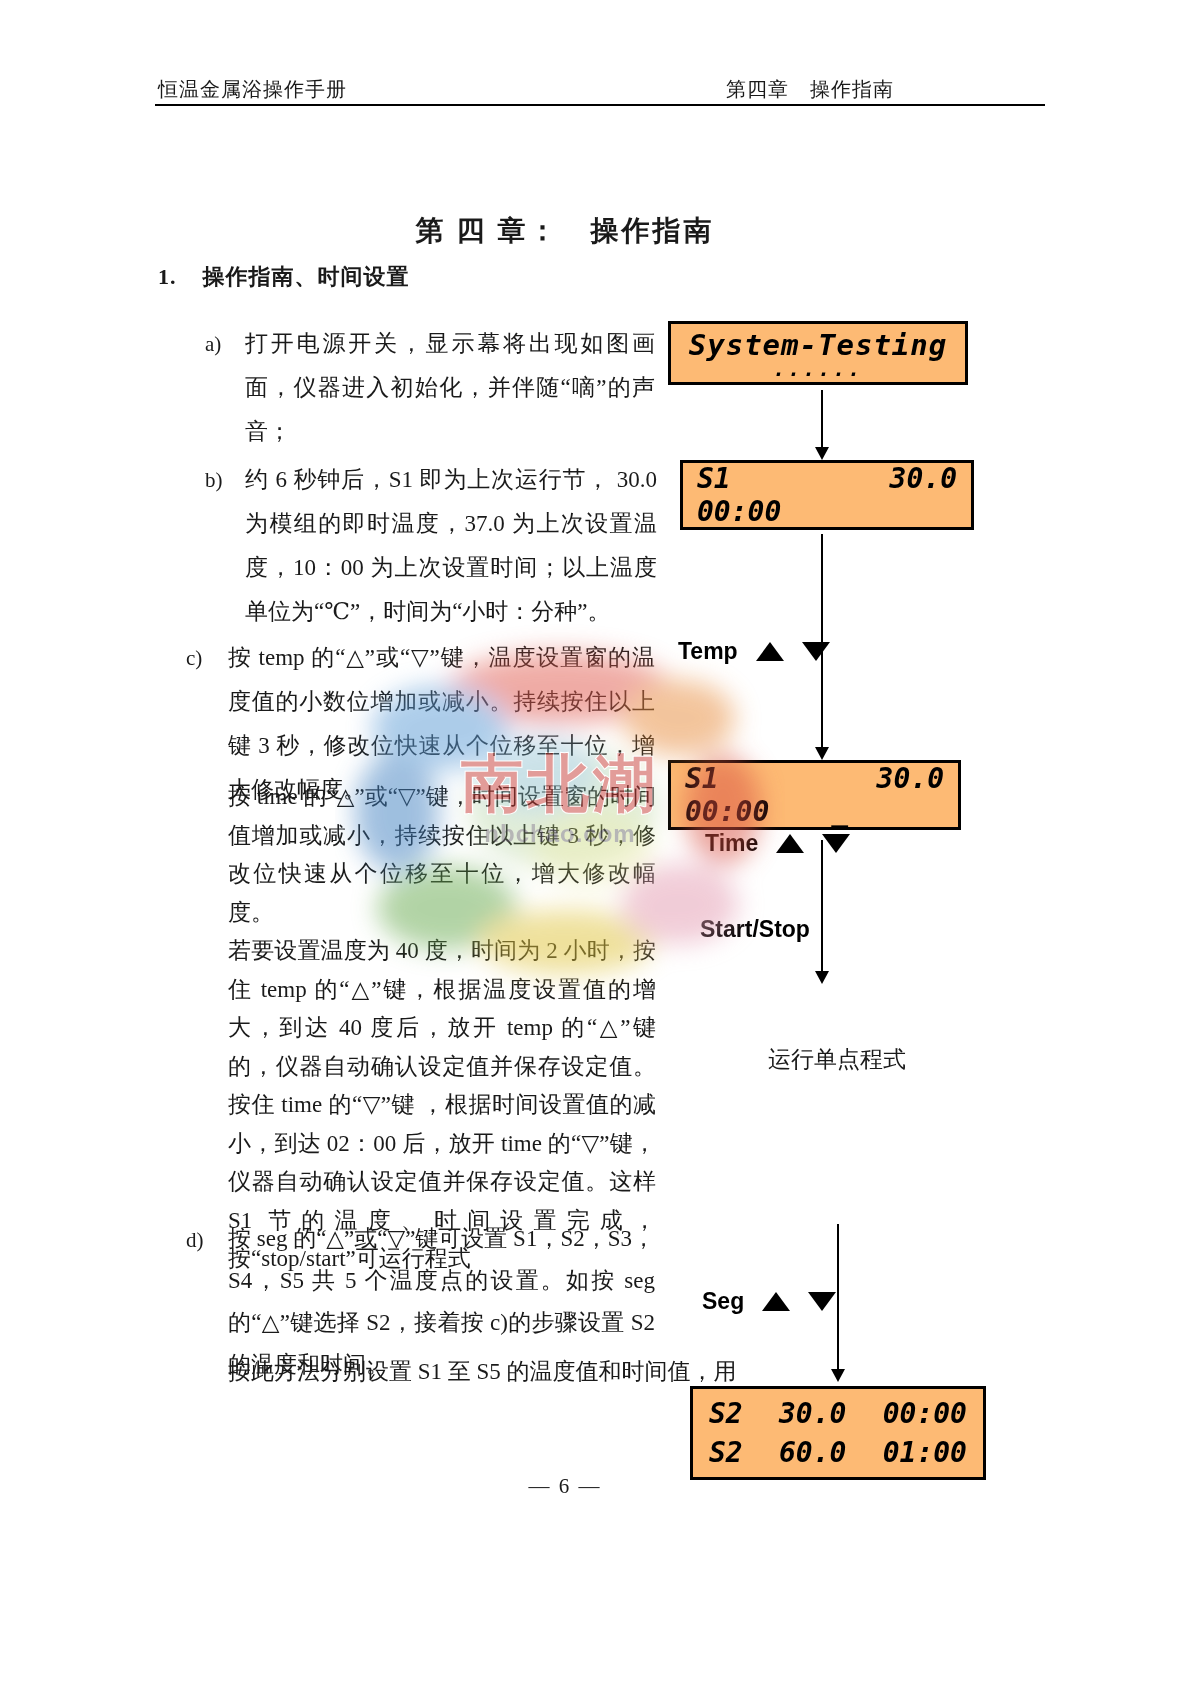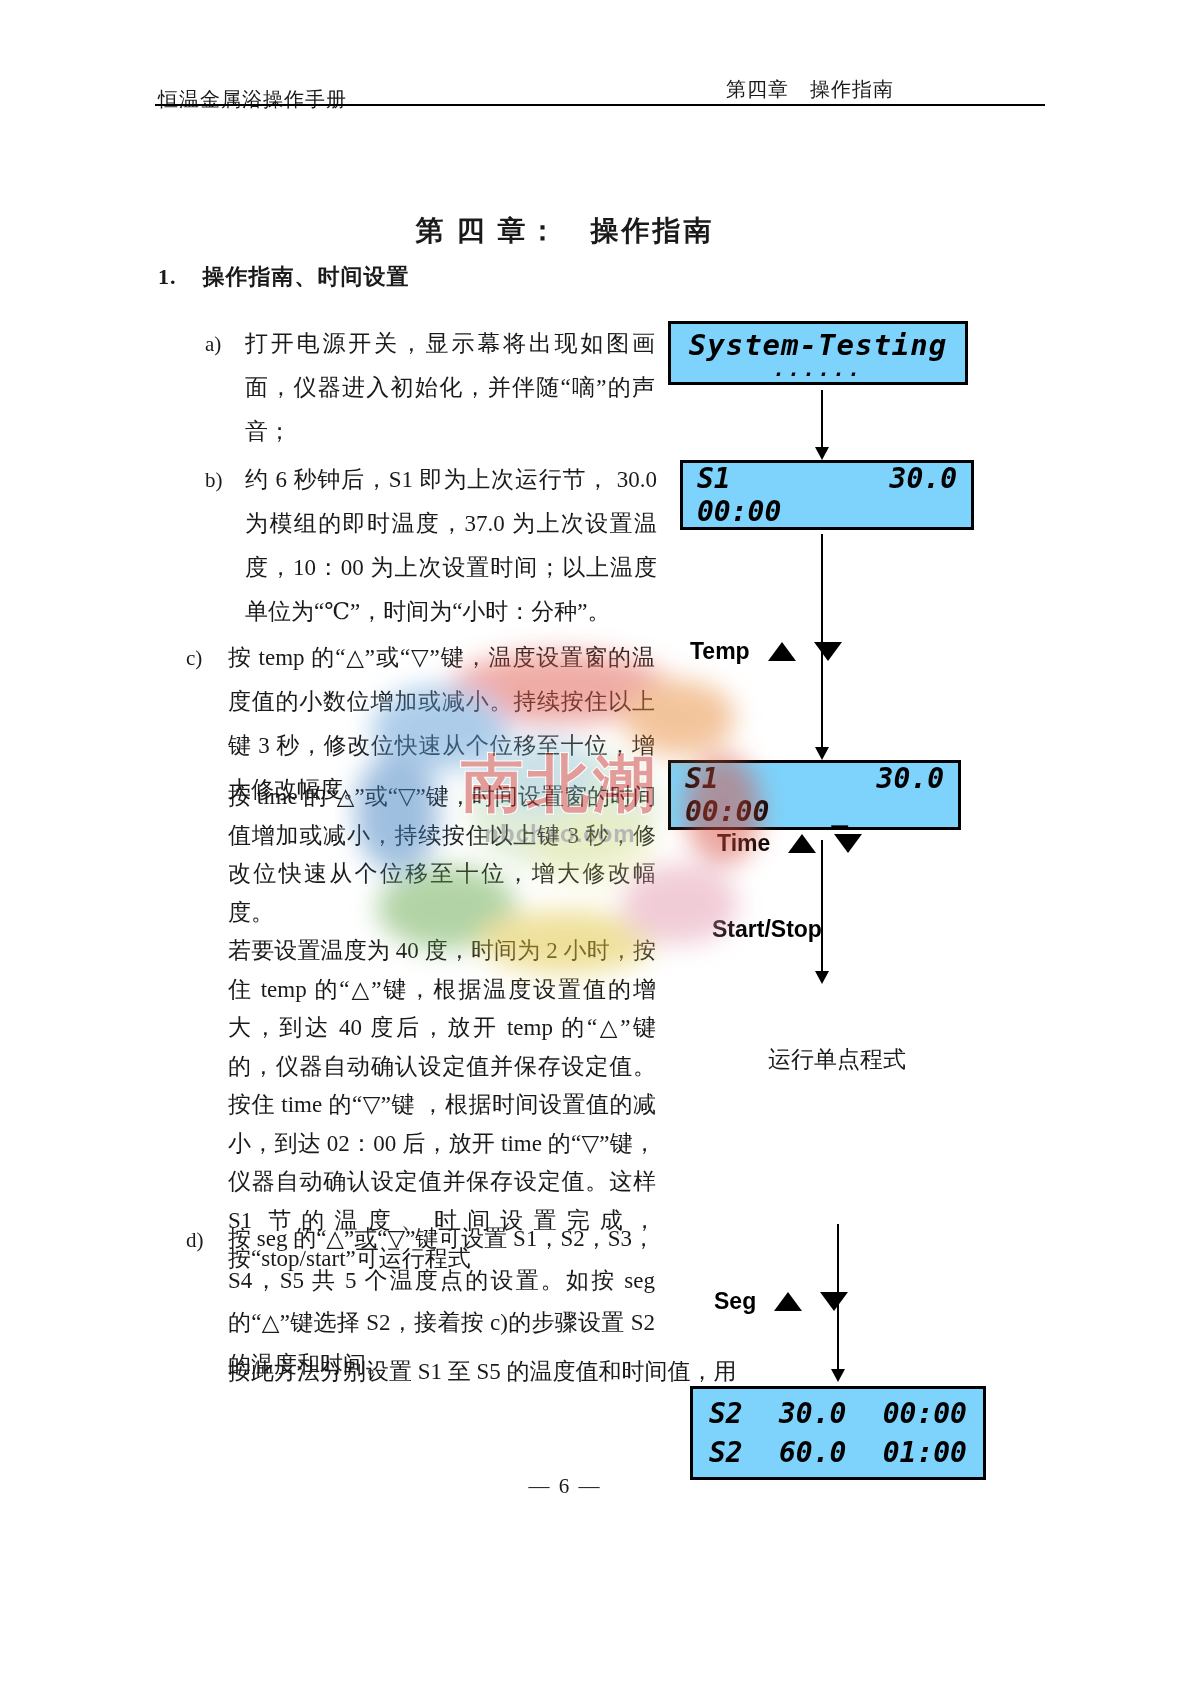--- a/index.html
+++ b/index.html
@@ -14,37 +14,37 @@
   .section-heading{font-size:22px;font-weight:bold;letter-spacing:1px;white-space:nowrap;}
   .section-gap{margin-left:26px;}
   .item-label{font-size:21px;line-height:44px;}
   .para{font-size:23px;line-height:44px;text-align:justify;margin:0;}
   .lh-38{line-height:38.5px;}
   .lh-42{line-height:42px;}
   .nowrap{white-space:nowrap;text-align:left;}
 
   
   .lcd{
-    border:3px solid #000;background:#7dd3fc;box-sizing:border-box;
+    border:3px solid #000;background:#fdba74;box-sizing:border-box;
     font-family:"DejaVu Sans Mono","Liberation Mono",monospace;
     font-style:italic;font-weight:bold;color:#000;
   }
   .lcd-center{display:flex;flex-direction:column;align-items:center;justify-content:center;}
   .lcd-line1{font-size:29px;letter-spacing:1px;line-height:32px;}
   .lcd-dots{font-size:20px;letter-spacing:3px;line-height:16px;}
   .lcd-2line{display:flex;flex-direction:column;justify-content:center;gap:2px;padding:20px 14px;}
   .lcd-row{display:flex;justify-content:space-between;align-items:baseline;font-size:28px;line-height:31px;}
   .lcd-row-left{justify-content:flex-start;}
   .lcd-cursor{margin-left:62px;}
 
   
   .control{display:flex;align-items:center;gap:18px;}
   .control-label{
     font-family:"Liberation Sans","DejaVu Sans",sans-serif;
-    font-weight:bold;font-size:23px;color:#000;white-space:nowrap;margin-left:12px;
+    font-weight:bold;font-size:23px;color:#000;white-space:nowrap;
   }
   .tri-up{display:inline-block;width:0;height:0;
     border-left:14px solid transparent;border-right:14px solid transparent;
     border-bottom:19px solid #000;}
   .tri-down{display:inline-block;width:0;height:0;
     border-left:14px solid transparent;border-right:14px solid transparent;
     border-top:19px solid #000;}
 
   
   .flow-arrow{width:0;border-left:2px solid #000;}
@@ -58,21 +58,21 @@
   .watermark{opacity:0.5;pointer-events:none;z-index:6;}
   .wm-main{font-family:"Liberation Serif","DejaVu Serif",serif;font-size:62px;font-weight:bold;
     fill:#c63b35;stroke:#ffffff;stroke-width:2px;paint-order:stroke;letter-spacing:4px;}
   .wm-sub{font-family:"Liberation Sans","DejaVu Sans",sans-serif;font-size:24px;font-weight:bold;fill:#6f6f6f;letter-spacing:1px;}
 
   .footer-text{font-size:21px;text-align:center;letter-spacing:2px;}
 </style>
 </head>
 <body>
 
-<div class="abs header-text" style="left:158px;top:76px;margin-top:10px;">恒温金属浴操作手册</div>
+<div class="abs header-text" style="left:158px;top:76px;">恒温金属浴操作手册</div>
 <div class="abs header-text" style="left:726px;top:76px;">第四章　操作指南</div>
 <div class="abs rule" style="left:155px;top:104px;width:890px;"></div>
 
 <div class="abs doc-title" style="left:120px;top:212px;width:890px;">第 四 章：　操作指南</div>
 
 <div class="abs section-heading" style="left:158px;top:262px;">
   <span>1.</span><span class="section-gap">操作指南、时间设置</span>
 </div>
 
 <span class="abs item-label" style="left:205px;top:322px;">a)</span>

